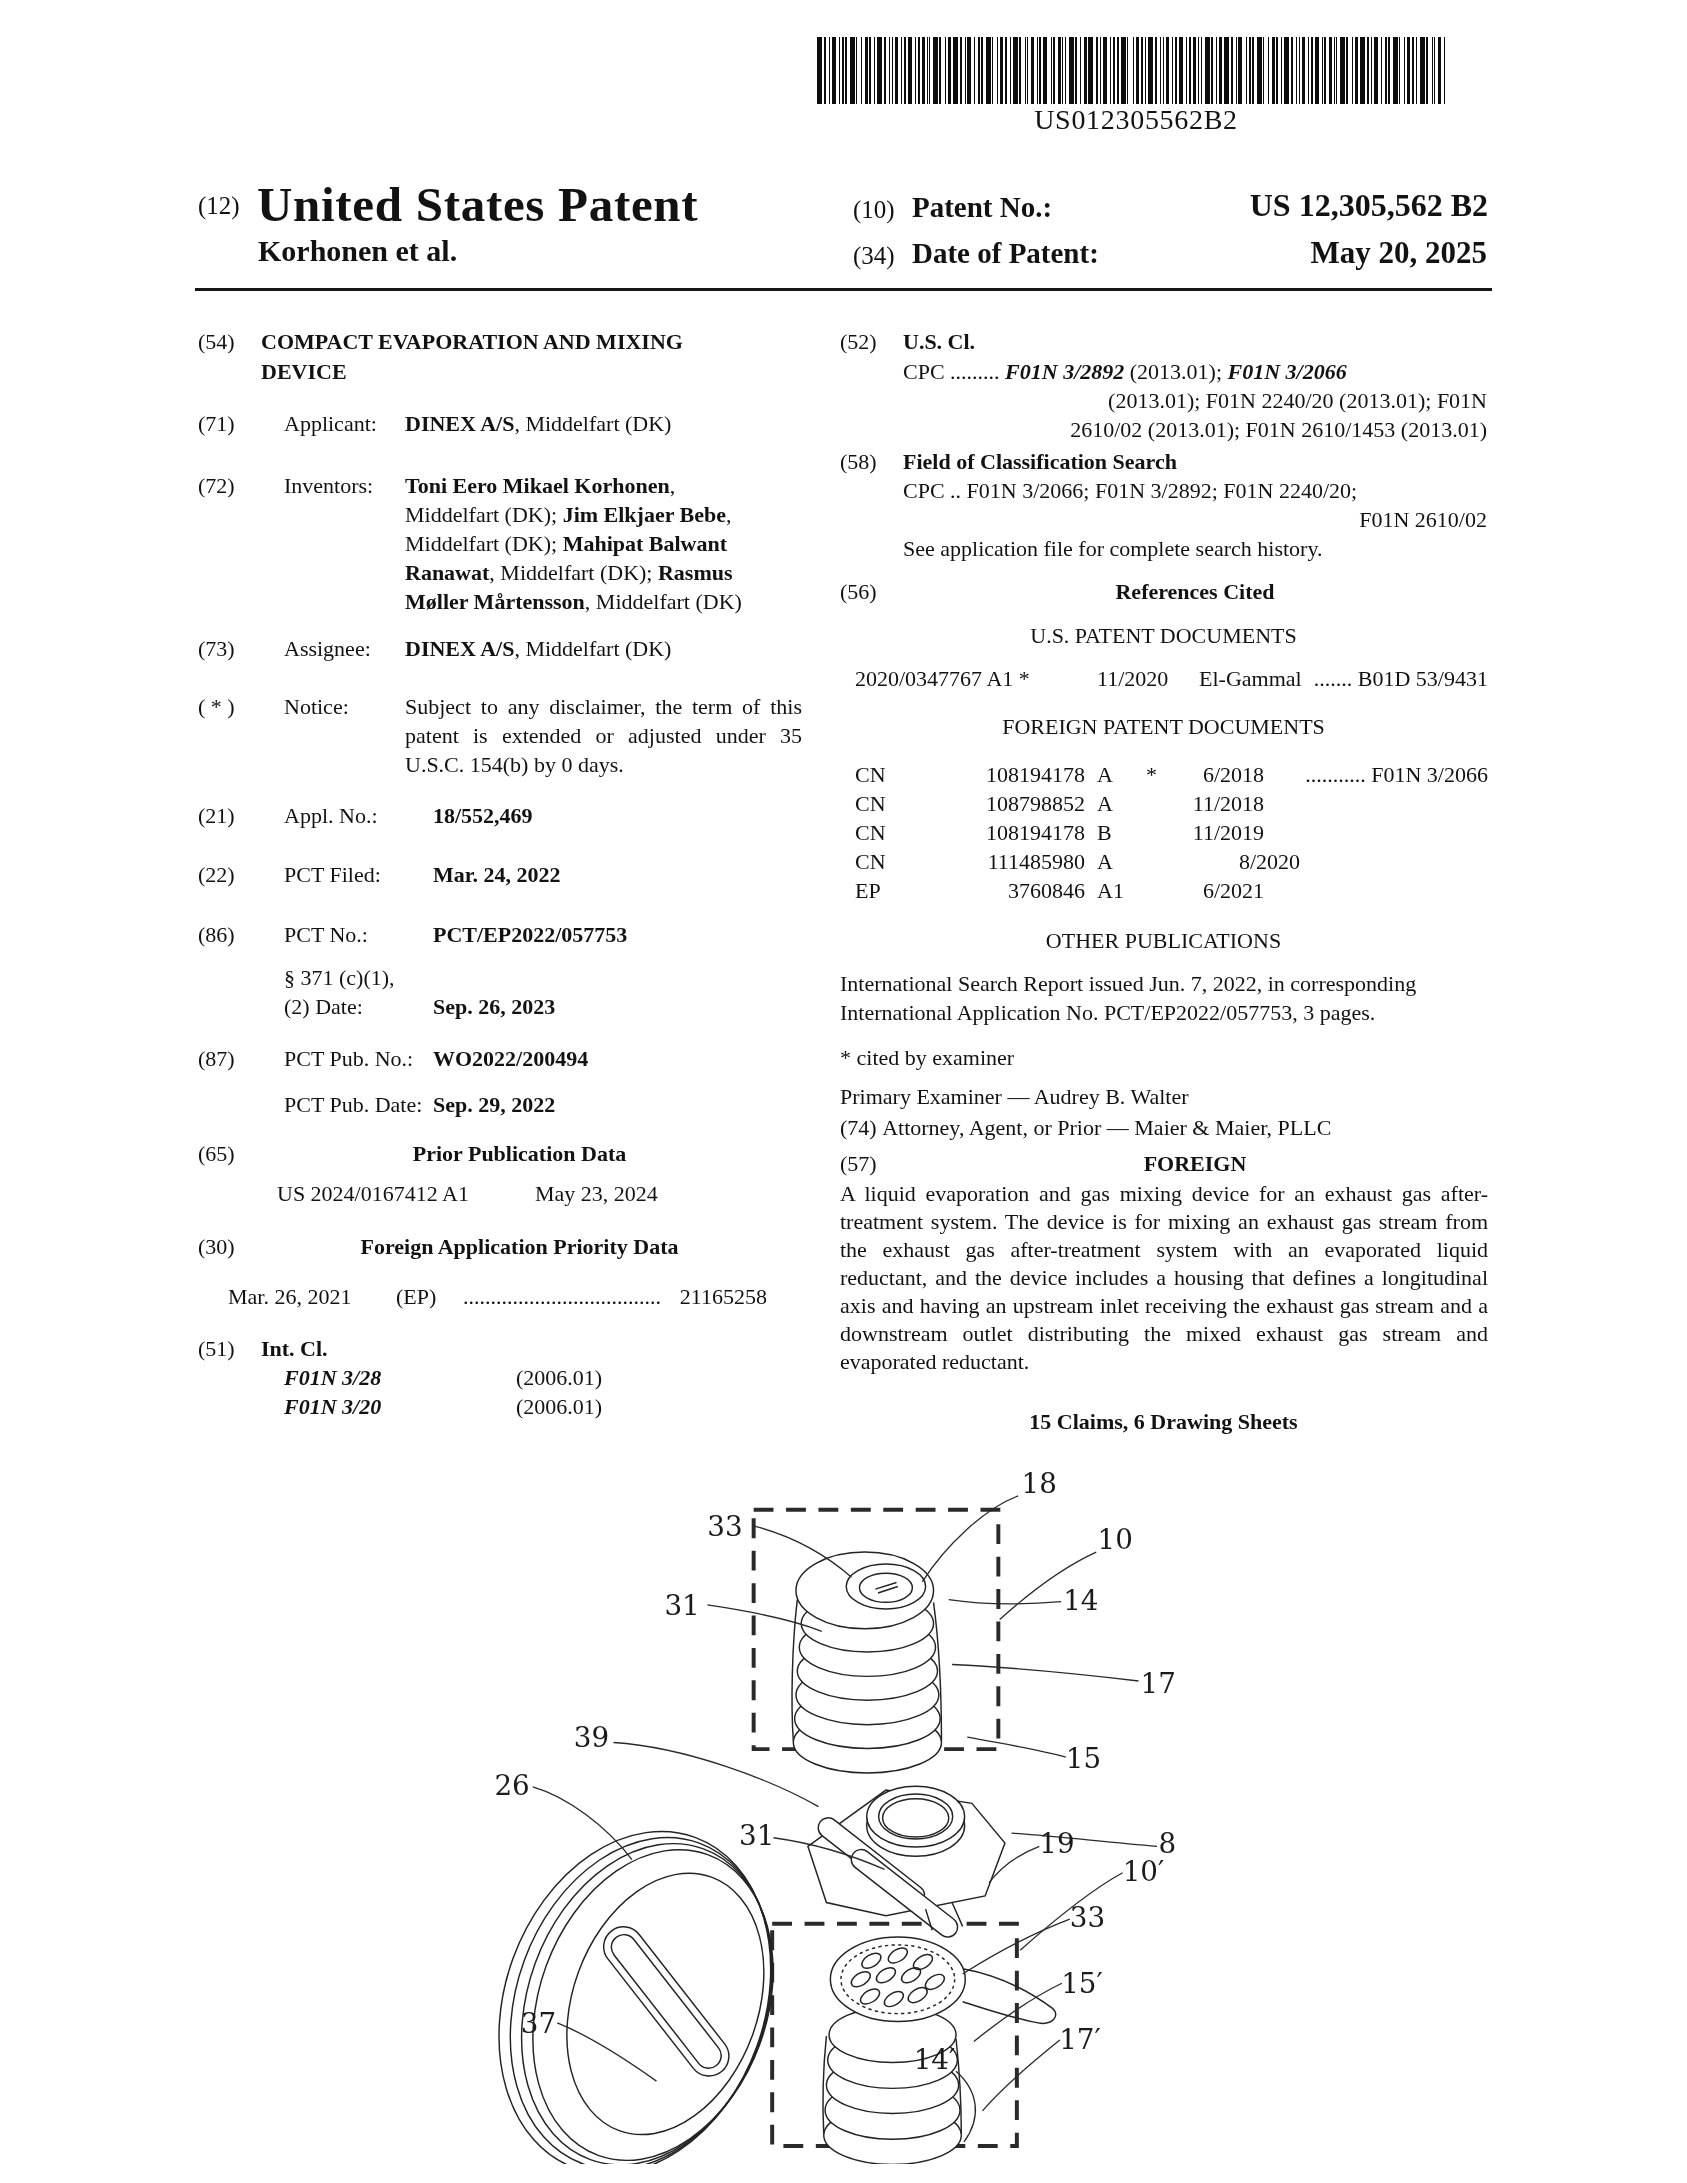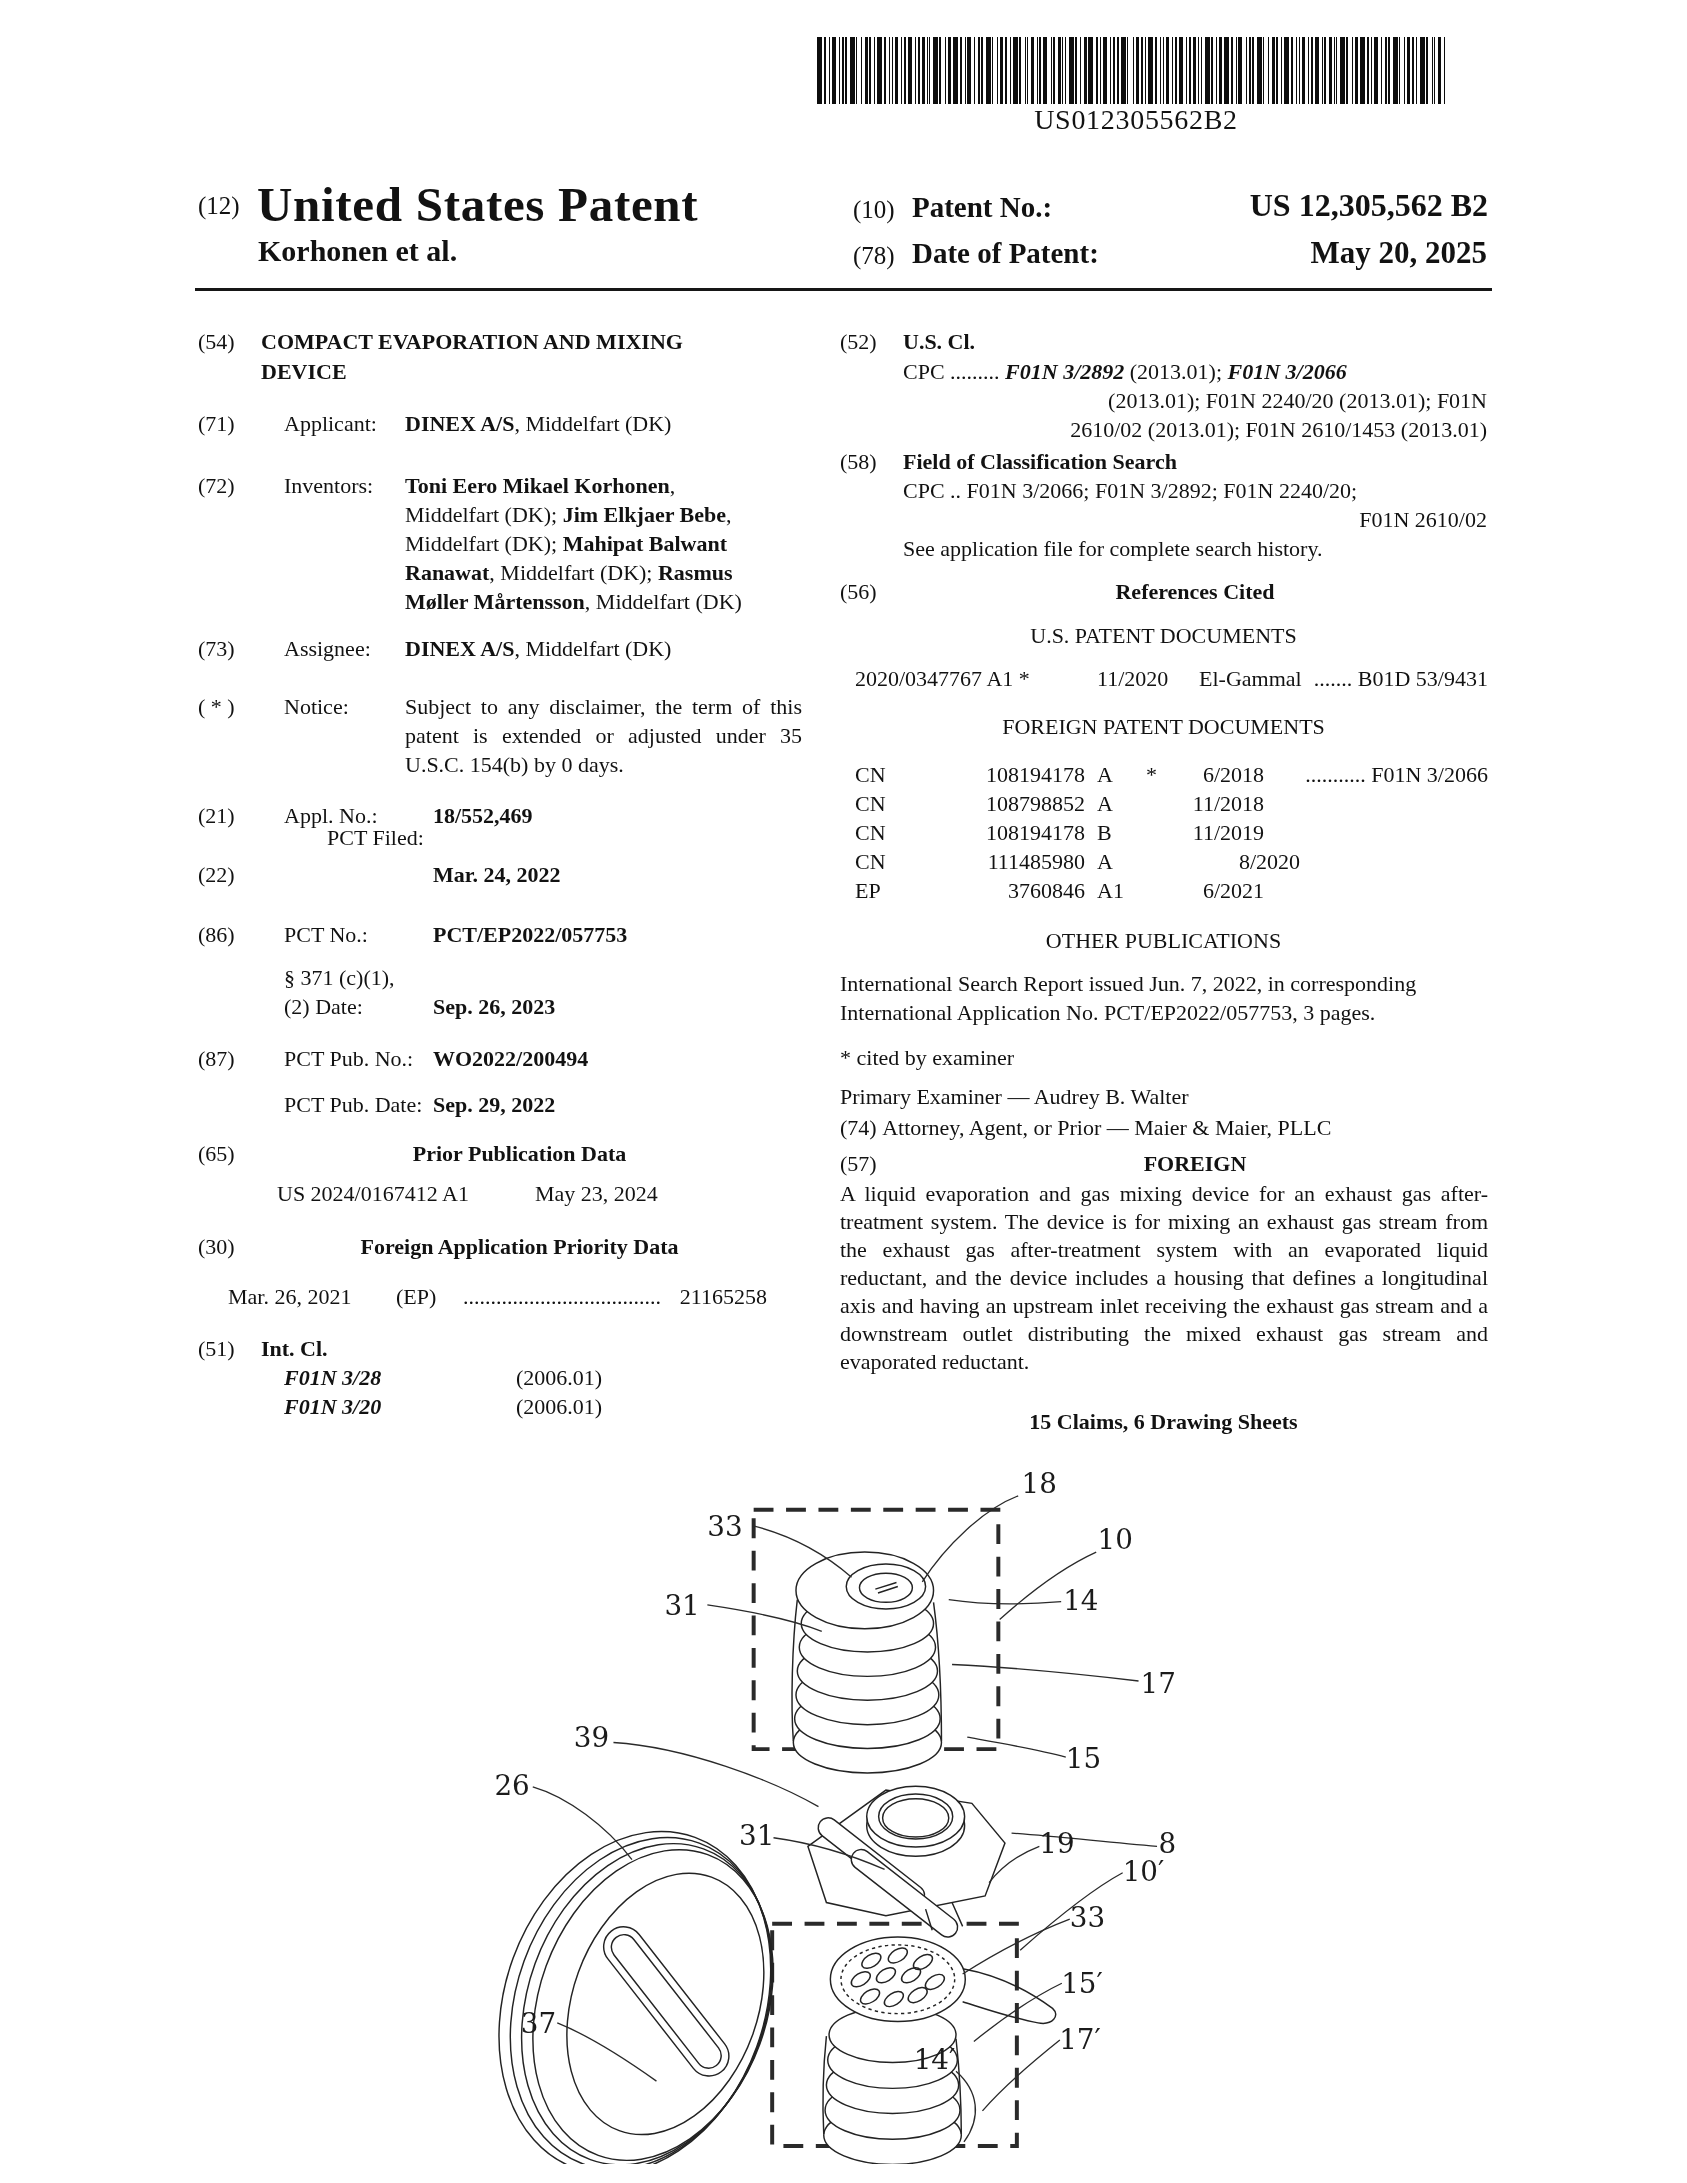--- a/index.html
+++ b/index.html
@@ -179,21 +179,21 @@
     </div>
   <div class="abs bct ctr" style="left:817px;top:105px;width:638px;">US012305562B2</div>
 
   <span class="abs h12" style="left:198px;top:191px;">(12)</span>
   <span class="abs title" style="left:257px;top:180px;">United States Patent</span>
   <span class="abs party" style="left:258px;top:236px;">Korhonen et al.</span>
 
   <span class="abs h12" style="left:853px;top:195px;">(10)</span>
   <span class="abs pn-label" style="left:912px;top:193px;">Patent No.:</span>
   <span class="abs pn-value rt" style="left:1092px;top:191px;width:396px;">US 12,305,562 B2</span>
-  <span class="abs h12" style="left:853px;top:241px;">(78)</span>
+  <span class="abs h12" style="left:853px;top:241px;">(34)</span>
   <span class="abs pn-label" style="left:912px;top:239px;">Date of Patent:</span>
   <span class="abs dt-value rt" style="left:1158px;top:238px;width:329px;">May 20, 2025</span>
 
   <div class="rule" style="left:195px;top:288px;width:1297px;height:3.3px;"></div>
 
   <span class="abs" style="left:198px;top:327px;">(54)</span>
   <span class="abs b" style="left:261px;top:327px;">COMPACT EVAPORATION AND MIXING</span>
   <span class="abs b" style="left:261px;top:357px;">DEVICE</span>
 
   <span class="abs" style="left:198px;top:409px;">(71)</span>
@@ -214,21 +214,21 @@
 
   <span class="abs" style="left:198px;top:692px;">( * )</span>
   <span class="abs" style="left:284px;top:692px;">Notice:</span>
   <div class="abs just" style="left:405px;top:692px;width:397px;">Subject to any disclaimer, the term of this patent is extended or adjusted under 35 U.S.C. 154(b) by 0 days.</div>
 
   <span class="abs" style="left:198px;top:801px;">(21)</span>
   <span class="abs" style="left:284px;top:801px;">Appl. No.:</span>
   <span class="abs b" style="left:433px;top:801px;">18/552,469</span>
 
   <span class="abs" style="left:198px;top:860px;">(22)</span>
-  <span class="abs" style="left:284px;top:823px;margin-left:43px;">PCT Filed:</span>
+  <span class="abs" style="left:284px;top:860px;">PCT Filed:</span>
   <span class="abs b" style="left:433px;top:860px;">Mar. 24, 2022</span>
 
   <span class="abs" style="left:198px;top:920px;">(86)</span>
   <span class="abs" style="left:284px;top:920px;">PCT No.:</span>
   <span class="abs b" style="left:433px;top:920px;">PCT/EP2022/057753</span>
   <span class="abs" style="left:284px;top:963px;">§ 371 (c)(1),</span>
   <span class="abs" style="left:284px;top:992px;">(2) Date:</span>
   <span class="abs b" style="left:433px;top:992px;">Sep. 26, 2023</span>
 
   <span class="abs" style="left:198px;top:1044px;">(87)</span>

